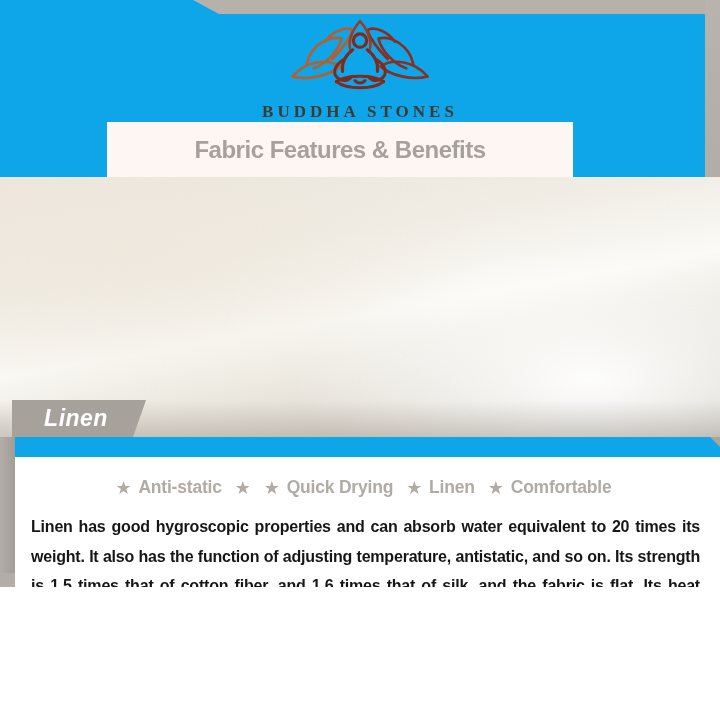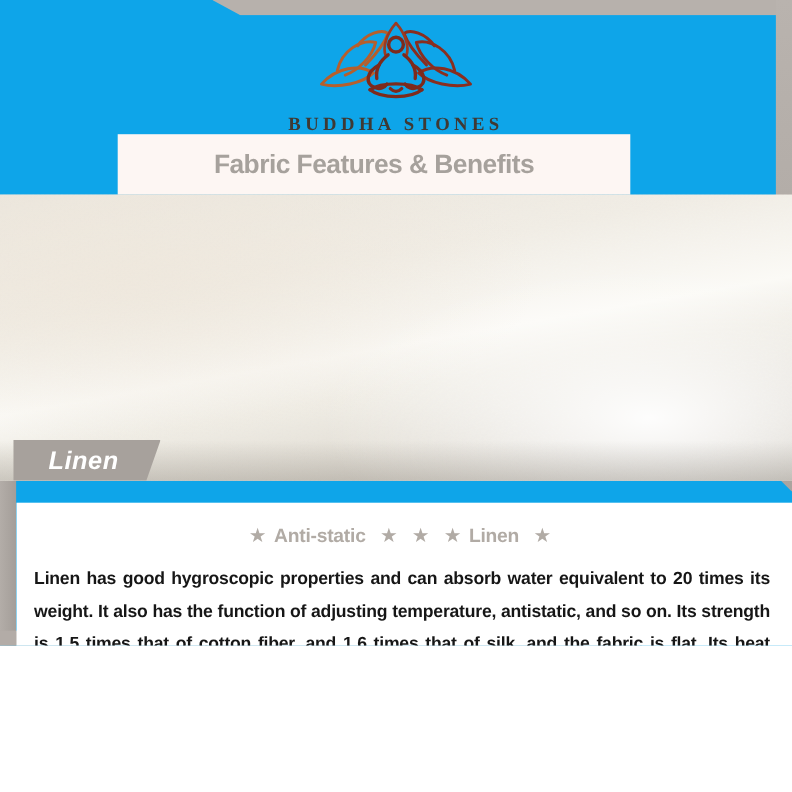--- a/index.html
+++ b/index.html
@@ -147,25 +147,27 @@
     <div class="features">
       <span class="feature">
         <span class="star">★</span>
         <span>Anti-static</span>
       </span>
       <span class="feature">
         <span class="star">★</span>
       </span>
       <span class="feature">
         <span class="star">★</span>
+        <span>Quick Drying</span>
       </span>
       <span class="feature">
         <span class="star">★</span>
         <span>Linen</span>
       </span>
       <span class="feature">
         <span class="star">★</span>
+        <span>Comfortable</span>
       </span>
     </div>
     <p class="description">Linen has good hygroscopic properties and can absorb water equivalent to 20 times its weight. It also has the function of adjusting temperature, antistatic, and so on. Its strength is 1.5 times that of cotton fiber, and 1.6 times that of silk, and the fabric is flat. Its heat dissipation is 5 times that of wool and 19 times that of silk. The amount of sweat your body emits while wearing it is 1.5 times less than wearing cotton clothes, bringing the skin a dry and comfortable nature.</p>
   </div>
 
 </div>
 
 </body></html>

